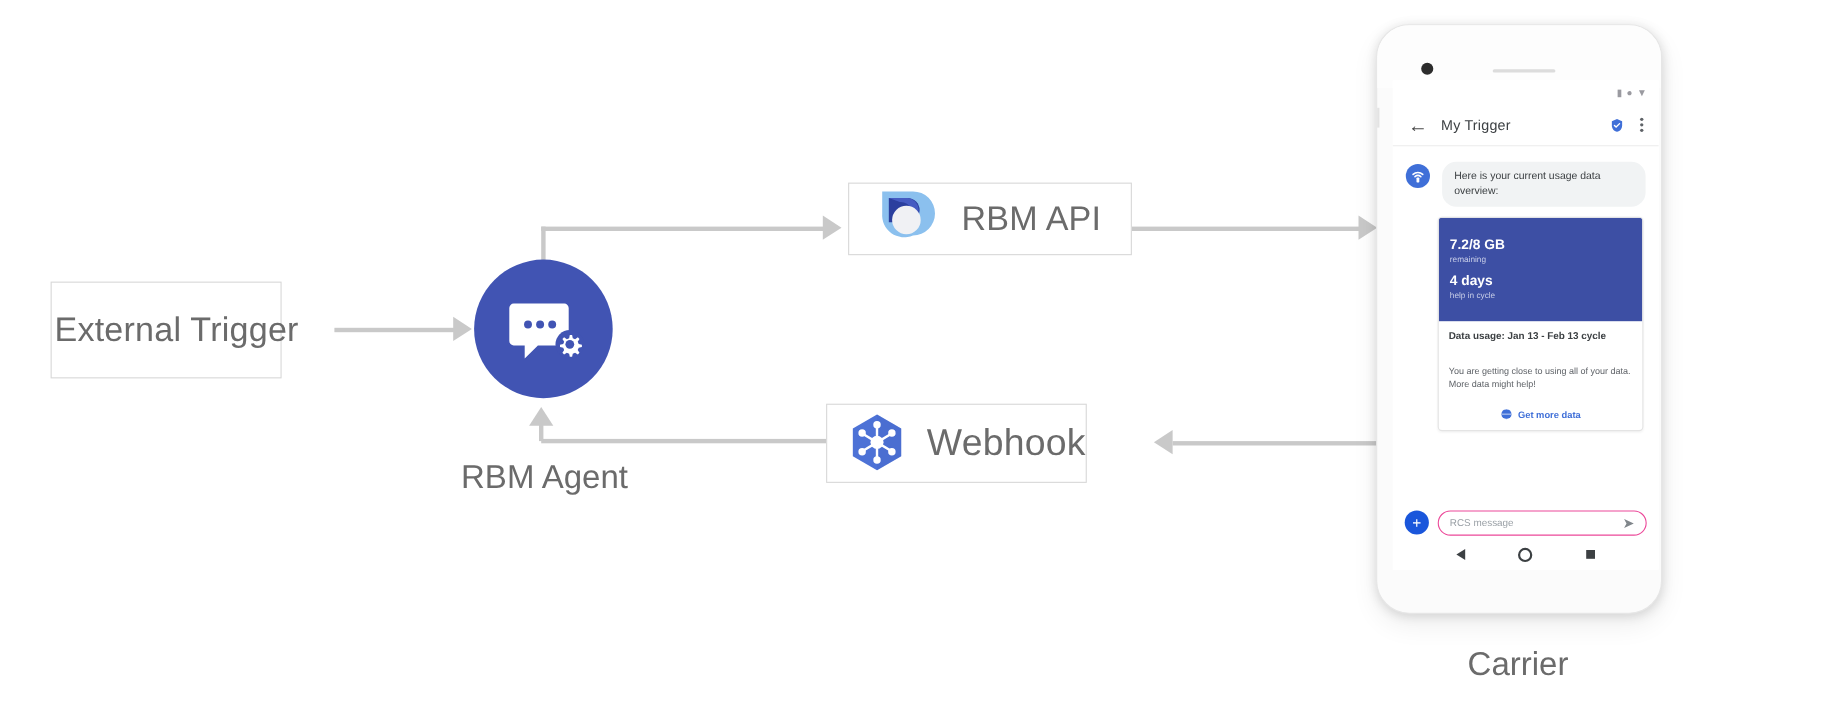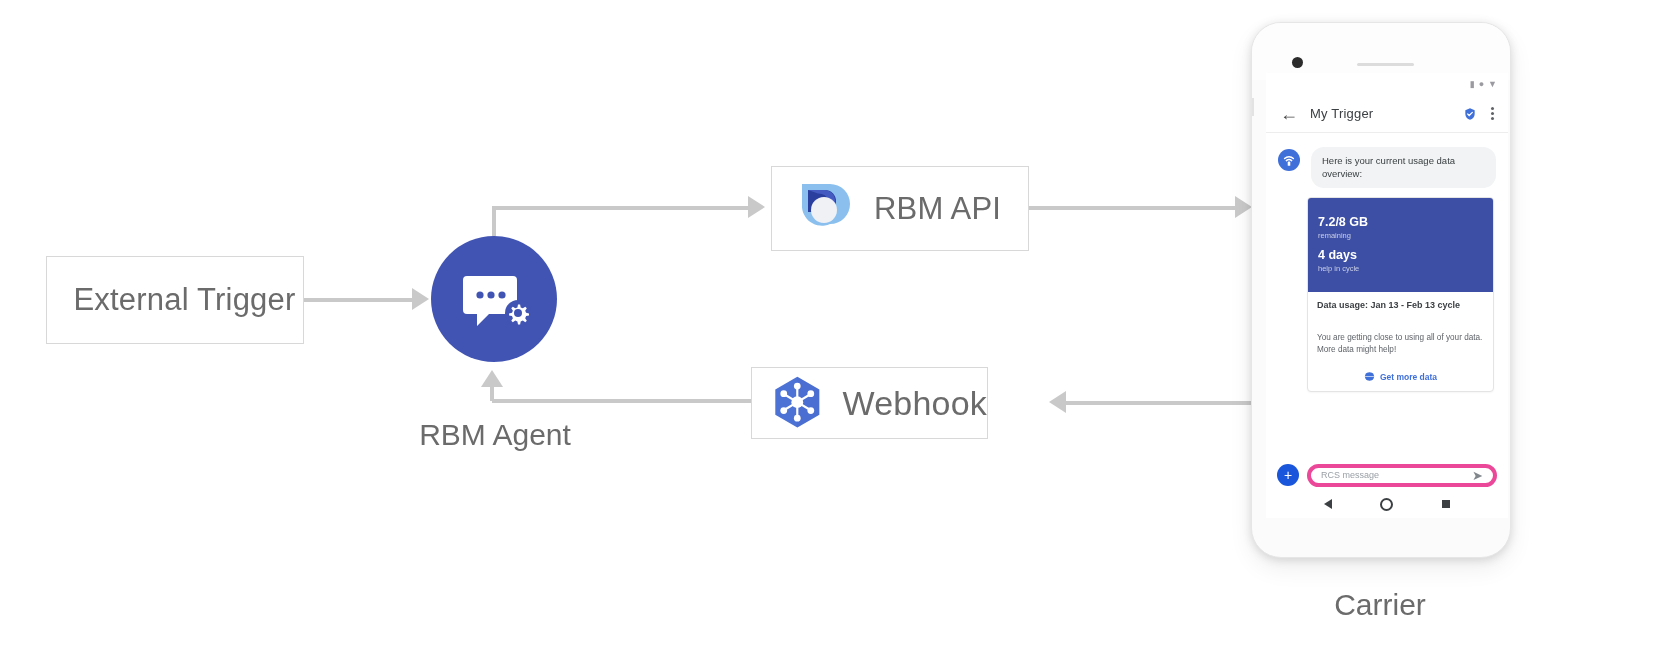--- a/index.html
+++ b/index.html
@@ -15,25 +15,25 @@
     position:absolute;box-sizing:border-box;
     border:1.5px solid #d8d8d8;background:#fff;
     display:flex;align-items:center;
   }
   .box-label{
     color:#6b6b6b;font-weight:300;letter-spacing:.2px;
     white-space:nowrap;
   }
 
   
-  #external-trigger{left:46px;top:256px;width:258px;height:88px;justify-content:center;padding-left:19px;}
+  #external-trigger{left:46px;top:256px;width:210px;height:88px;justify-content:center;padding-left:19px;}
   #external-trigger .box-label{font-size:31px;}
 
   
-  #rbm-api-box{left:771px;top:166px;width:258px;height:85px;padding-left:16px;gap:16px;}
+  #rbm-api-box{left:771px;top:166px;width:258px;height:66px;padding-left:16px;gap:16px;}
   #rbm-api-box .box-label{font-size:31px;}
 
   
   #webhook-box{left:751px;top:367px;width:237px;height:72px;padding-left:14px;gap:14px;}
   #webhook-box .box-label{font-size:34px;}
 
   
   #rbm-agent-node{
     position:absolute;left:431px;top:236px;width:126px;height:126px;
     border-radius:50%;background:#4154b3;
@@ -141,21 +141,21 @@
     position:absolute;left:0;right:0;bottom:28px;height:30px;
     display:flex;align-items:center;gap:8px;padding:0 11px;box-sizing:border-box;
     background:#fff;
   }
   #plus-button{
     width:22px;height:22px;border-radius:50%;background:#1a56db;flex:0 0 22px;
     display:flex;align-items:center;justify-content:center;
     color:#fff;font-size:14px;line-height:1;
   }
   #compose-field{
-    flex:1;height:23px;border:4px solid #ec4899;border-radius:12px;
+    flex:1;height:23px;border:1px solid #ec4899;border-radius:12px;
     display:flex;align-items:center;padding:0 10px;box-sizing:border-box;
   }
   #compose-placeholder{font-size:9px;color:#9aa0a6;}
   #send-icon{color:#80868b;font-size:13px;margin-left:auto;padding-left:6px;}
 
   #nav-bar{
     position:absolute;left:0;right:0;bottom:0;height:28px;background:#fff;
     display:flex;align-items:center;justify-content:space-around;padding:0 34px;
     box-sizing:border-box;
   }

